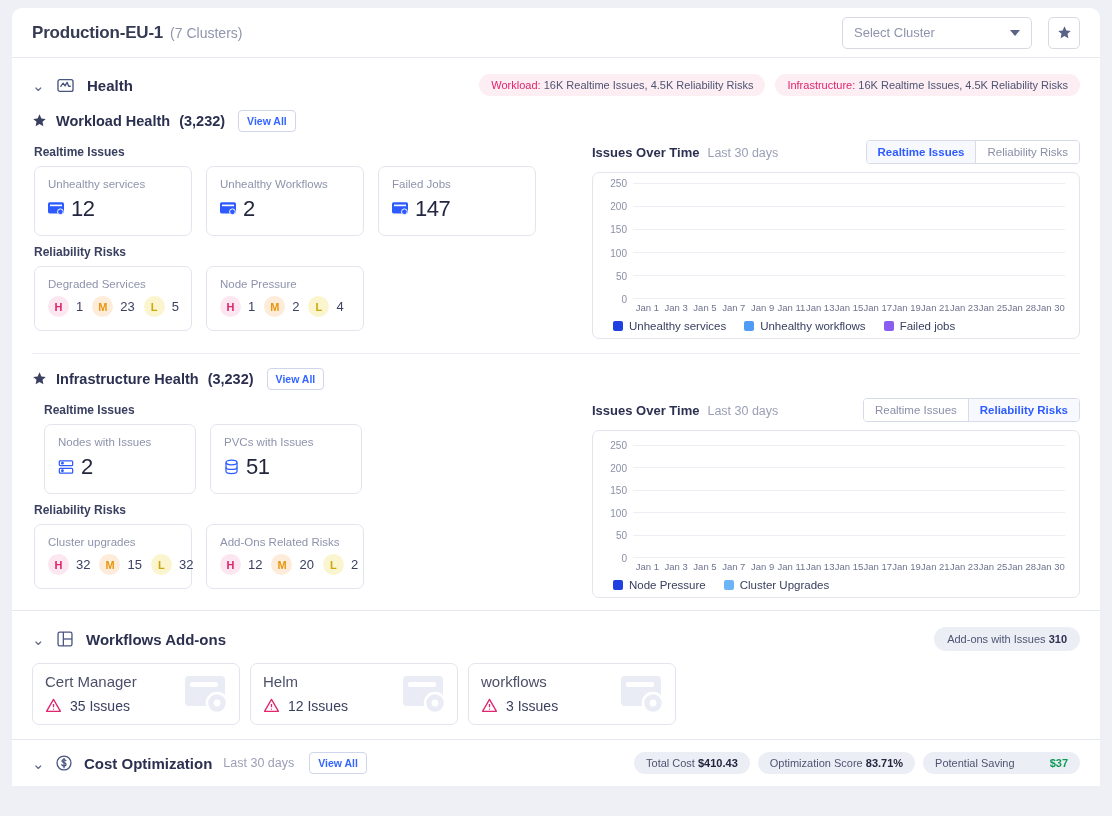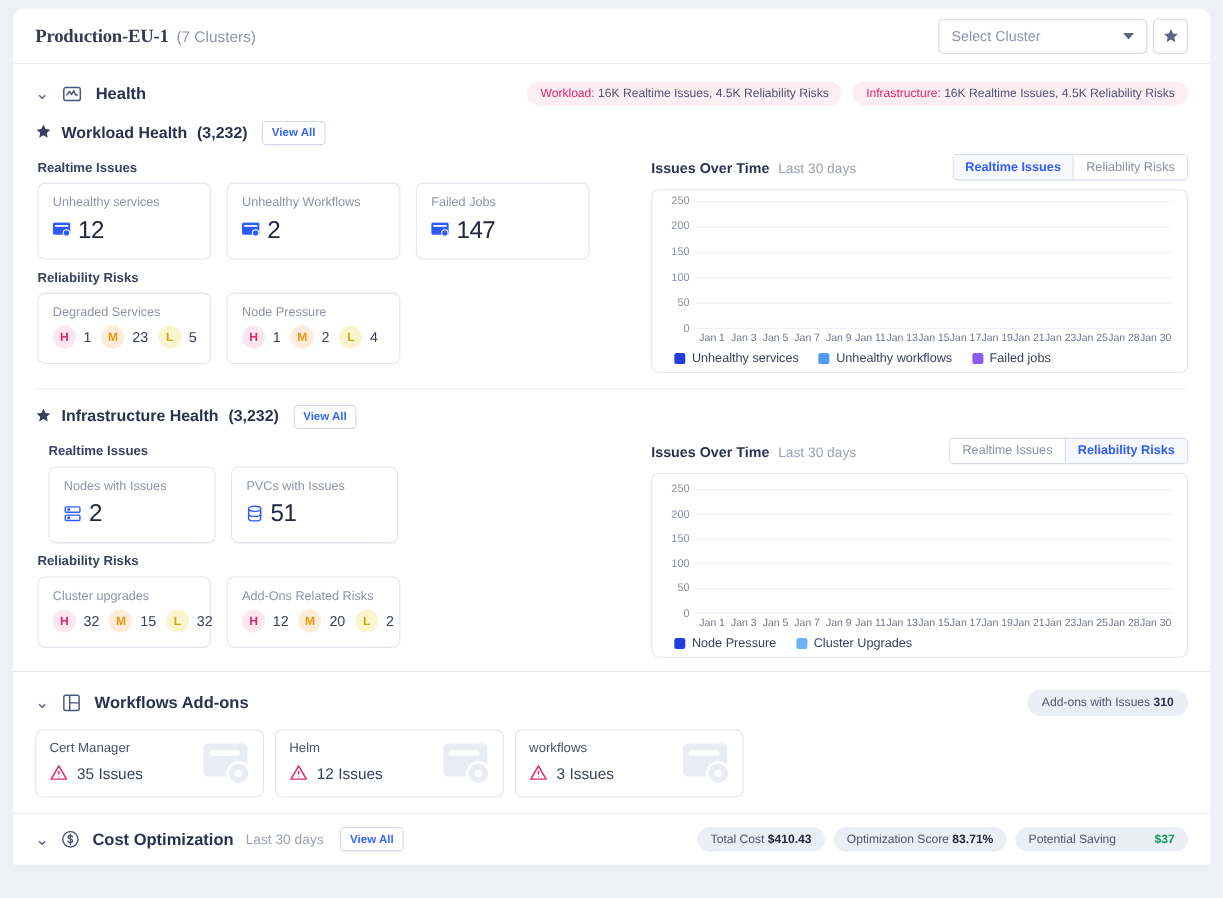--- a/index.html
+++ b/index.html
@@ -18,23 +18,23 @@
   
   .header {
     background: #ffffff;
     border-radius: 10px 10px 0 0;
     height: 50px;
     display: flex; align-items: center; justify-content: space-between;
     padding: 0 20px;
     border-bottom: 1px solid #e8eaf0;
   }
   .title-wrap { display: flex; align-items: baseline; gap: 7px; }
-  .title-main { font-size: 17px; font-weight: bold; color: #363b54; letter-spacing: -0.2px; font-family: Liberation Serif, serif; }
+  .title-main { font-size: 17px; font-weight: bold; color: #363b54; letter-spacing: -0.2px; }
   .title-sub { font-size: 14px; color: #9195ad; }
-  .header-right { display: flex; align-items: center; gap: 5px; }
+  .header-right { display: flex; align-items: center; gap: 16px; }
   .select-cluster {
     width: 190px; height: 32px;
     border: 1px solid #d7dae4; border-radius: 5px;
     background: #fff;
     display: flex; align-items: center; justify-content: space-between;
     padding: 0 11px;
     font-size: 13px; color: #8e93ab;
   }
   .caret { width: 0; height: 0; border-left: 5px solid transparent; border-right: 5px solid transparent; border-top: 6px solid #5a6285; }
   .star-btn {
@@ -152,21 +152,21 @@
     background: #eceef5; border-radius: 13px; padding: 6px 13px;
     font-size: 11px; color: #4e5472;
   }
   .addon-pill b { color: #2b3050; }
   .addon-tiles { display: flex; gap: 10px; margin-top: 12px; }
   .addon-tile {
     width: 208px; height: 62px;
     border: 1px solid #e2e5ee; border-radius: 7px; background: #fff;
     padding: 9px 12px; position: relative; overflow: hidden;
   }
-  .addon-name { font-size: 12px; color: #4b5068; }
+  .addon-name { font-size: 15px; color: #4b5068; }
   .addon-issues { display: flex; align-items: center; gap: 8px; margin-top: 7px; }
   .addon-count { font-size: 14px; color: #3a4060; }
   .addon-bg { position: absolute; right: 10px; top: 10px; opacity: 1; }
 
   
   .cost-card { padding: 12px 20px; background: #fff; }
   .cost-row { display: flex; align-items: center; justify-content: space-between; }
   .cost-left { display: flex; align-items: center; gap: 11px; }
   .cost-pills { display: flex; gap: 8px; }
   .cost-pill {

